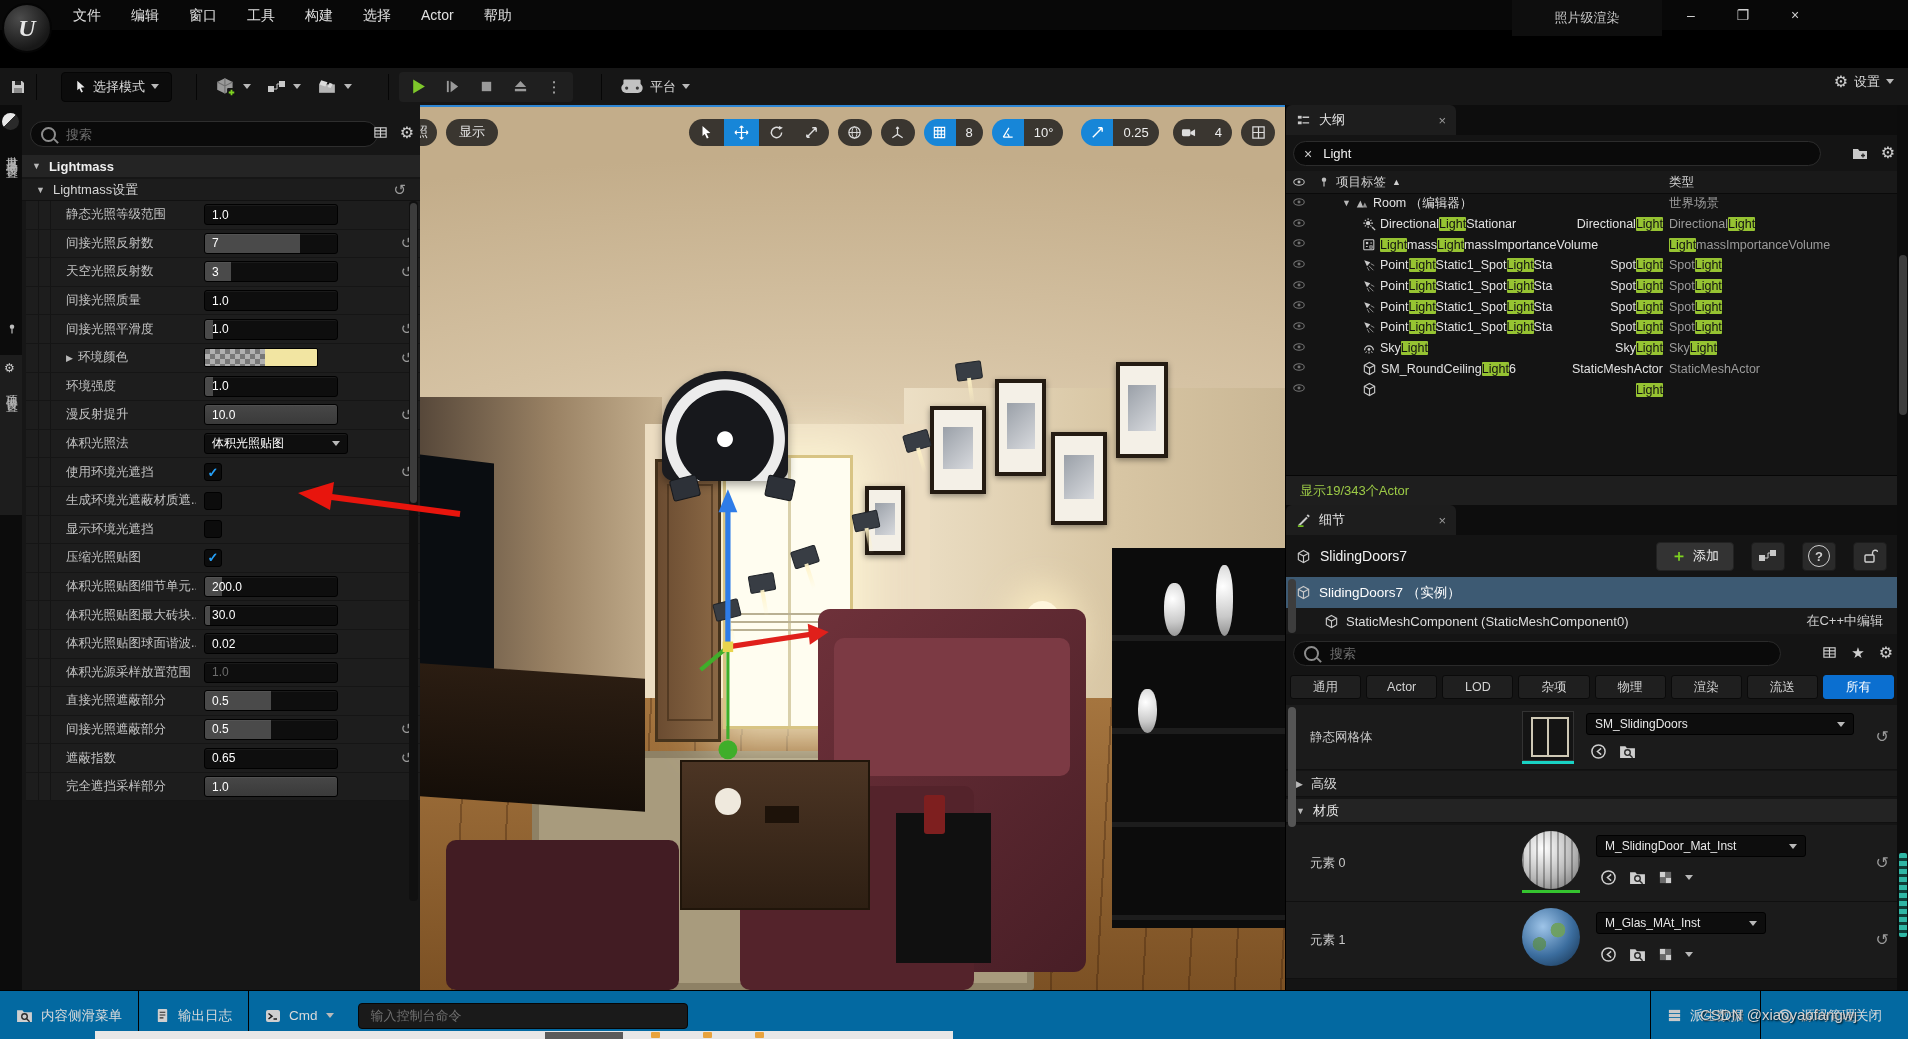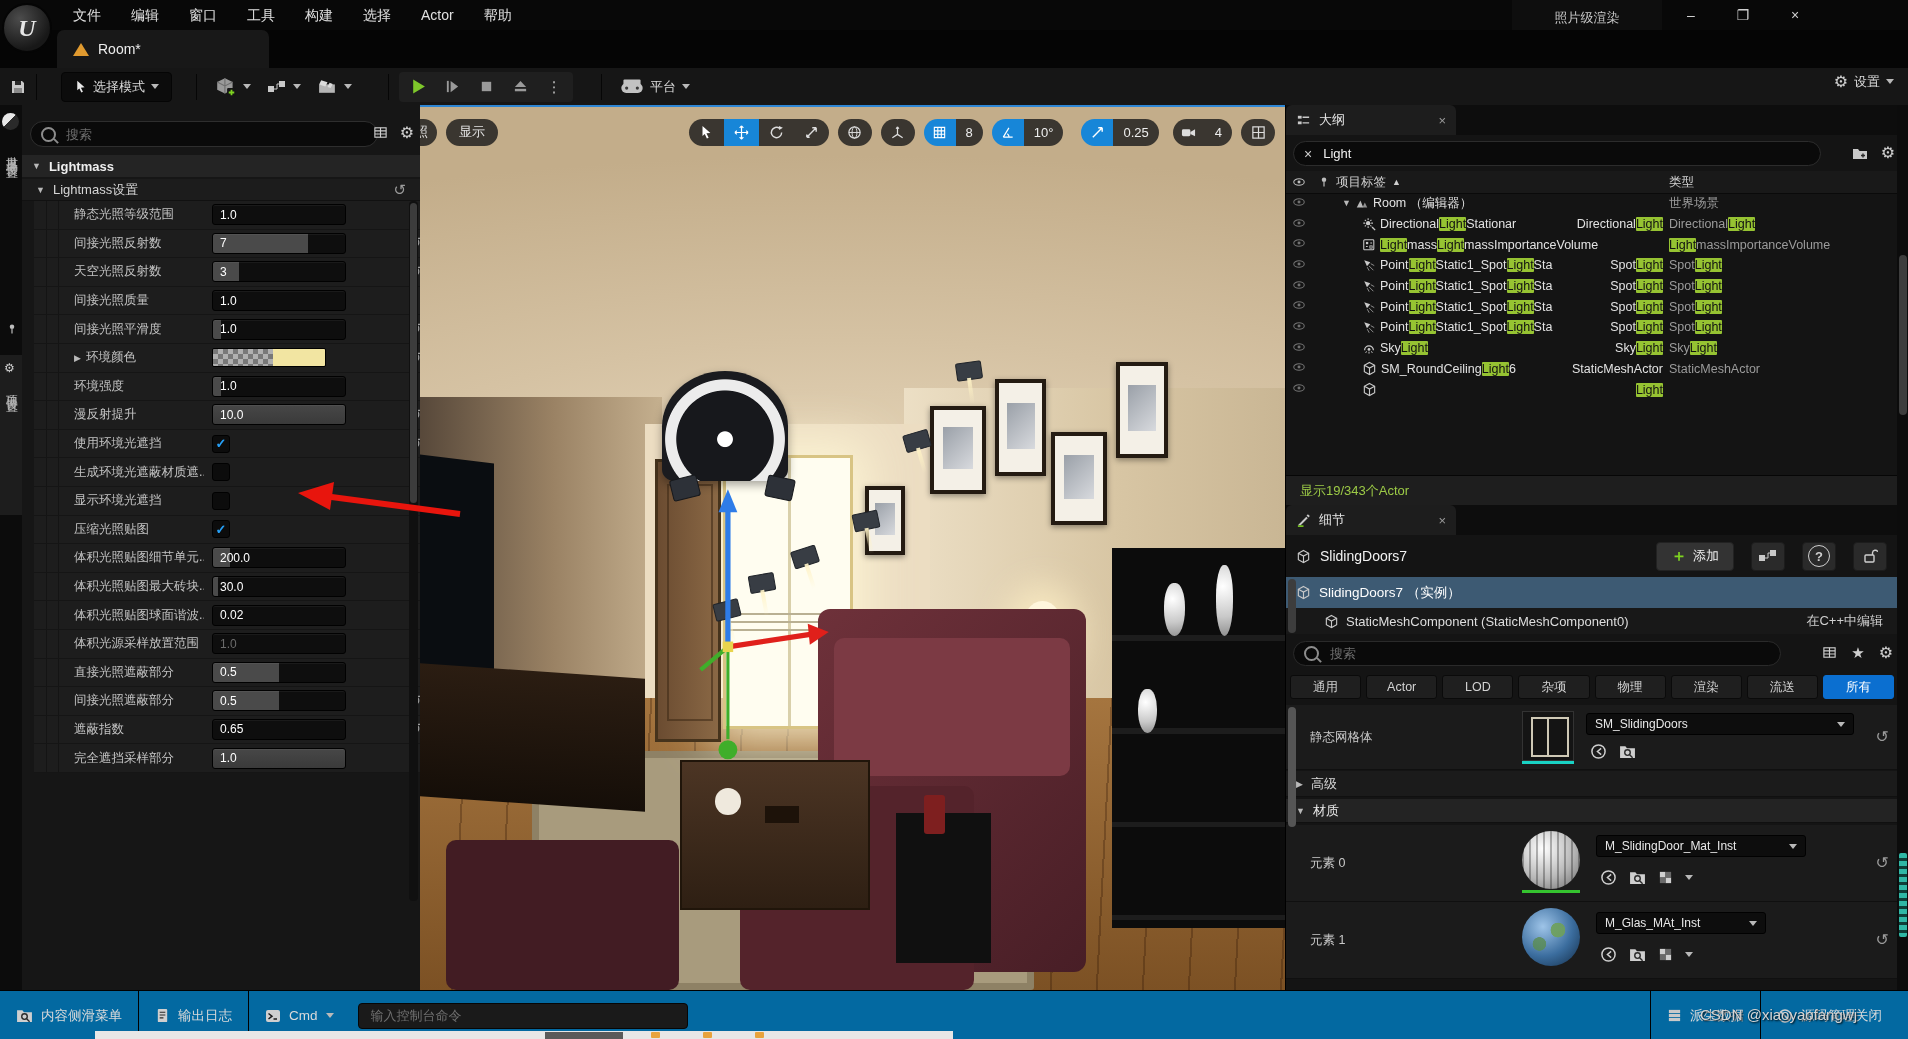--- a/index.html
+++ b/index.html
@@ -48,21 +48,21 @@
   .wsearch{position:absolute;left:8px;top:16px;width:348px;height:26px;background:#0a0a0a;border:1px solid #2e2e2e;border-radius:13px;
       display:flex;align-items:center;gap:8px;padding:0 10px;box-sizing:border-box;}
   .wsearch input{background:transparent;border:0;outline:0;color:#e8e8e8;font-size:13px;width:100%;font-family:inherit;}
   .wsearch input::placeholder,.olsearch input::placeholder,.dtsearch input::placeholder,.console input::placeholder{color:#6f6f6f;}
   .wsr-icons{position:absolute;right:6px;top:18px;display:flex;gap:12px;align-items:center;}
   .wcat{position:absolute;left:0;top:50px;width:398px;height:22px;background:#242424;display:flex;align-items:center;gap:8px;
       padding-left:10px;box-sizing:border-box;color:#efefef;font-weight:bold;font-size:13px;}
   .wsec{position:absolute;left:0;top:74px;width:398px;height:22px;background:#1c1c1c;display:flex;align-items:center;gap:8px;
       padding-left:14px;box-sizing:border-box;color:#d6d6d6;font-size:13px;border-bottom:1px solid #111;}
   .tri{font-size:9px;color:#b9b9b9;}
-  .wrows{position:absolute;left:12px;top:96px;width:398px;}
+  .wrows{position:absolute;left:4px;top:96px;width:398px;}
   .wrow{display:flex;align-items:center;height:27.6px;background:#1d1d1d;border-bottom:1px solid #151515;}
   .wgut{width:40px;height:100%;background:linear-gradient(90deg,#1d1d1d 12px,#141414 12px,#141414 13px,#1d1d1d 13px,#1d1d1d 24px,#141414 24px,#141414 25px,#1d1d1d 25px);}
   .wlabel{width:130px;color:#c3c3c3;font-size:12.5px;white-space:nowrap;overflow:hidden;display:flex;align-items:center;gap:5px;}
   .wval{width:152px;margin-left:8px;display:flex;align-items:center;}
   .wreset{margin-left:auto;width:34px;text-align:center;color:#9a9a9a;font-size:15px;}
   .field{width:118px;height:19px;background:#0e0e0e;border:1px solid #010101;border-radius:3px;display:flex;align-items:center;
       padding:0 7px;color:#fff;font-size:12px;box-shadow:inset 0 1px 0 rgba(255,255,255,.05);white-space:nowrap;}
   .field.dis{color:#6c6c6c;}
   .field.dd{width:128px;justify-content:space-between;}
   .cb{width:16px;height:16px;background:#0c0c0c;border:1px solid #010101;border-radius:3px;display:flex;align-items:center;justify-content:center;}
@@ -234,26 +234,20 @@
         <span>帮助</span>
       </div>
     <div class="float-title">照片级渲染</div>
     <div class="winbtns">
       <span>–</span>
       <span>❐</span>
       <span>×</span>
     </div>
   </div>
 
-  <div class="tabrow">
-    <div class="leveltab">
-      <span class="mt-ico"></span>
-      <span>Room*</span>
-    </div>
-  </div>
 
   <div class="toolbar">
     <span class="icon" style="margin-left:10px">
         <svg width="16" height="16" viewBox="0 0 16 16" fill="none">
           <path d="M2 2h10l2 2v10H2z" fill="#c9c9c9"></path>
           <rect x="5" y="2" width="6" height="4" fill="#2a2a2a"></rect>
           <rect x="4" y="9" width="8" height="5" fill="#8a8a8a"></rect>
         </svg>
       </span>
     <div class="tsep"></div>
@@ -474,20 +468,33 @@
             <div class="wgut"></div>
             <div class="wlabel">
               <span>漫反射提升</span>
             </div>
             <div class="wval">
               <div class="field " style="background:linear-gradient(180deg,#474747,#3a3a3a);">
                 <span>10.0</span>
               </div>
             </div>
             <div class="wreset"><span>↺</span></div>
+          </div>
+          <div class="wrow">
+            <div class="wgut"></div>
+            <div class="wlabel">
+              <span>体积光照法</span>
+            </div>
+            <div class="wval">
+              <div class="field dd">
+                <span>体积光照贴图</span>
+                <span class="caret"></span>
+              </div>
+            </div>
+            <div class="wreset"></div>
           </div>
           <div class="wrow">
             <div class="wgut"></div>
             <div class="wlabel">
               <span>使用环境光遮挡</span>
             </div>
             <div class="wval">
               <span class="cb on"></span>
             </div>
             <div class="wreset"><span>↺</span></div>

